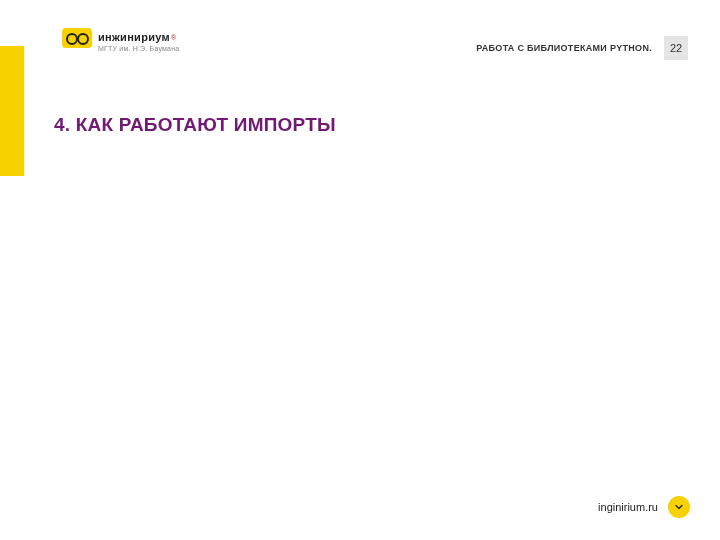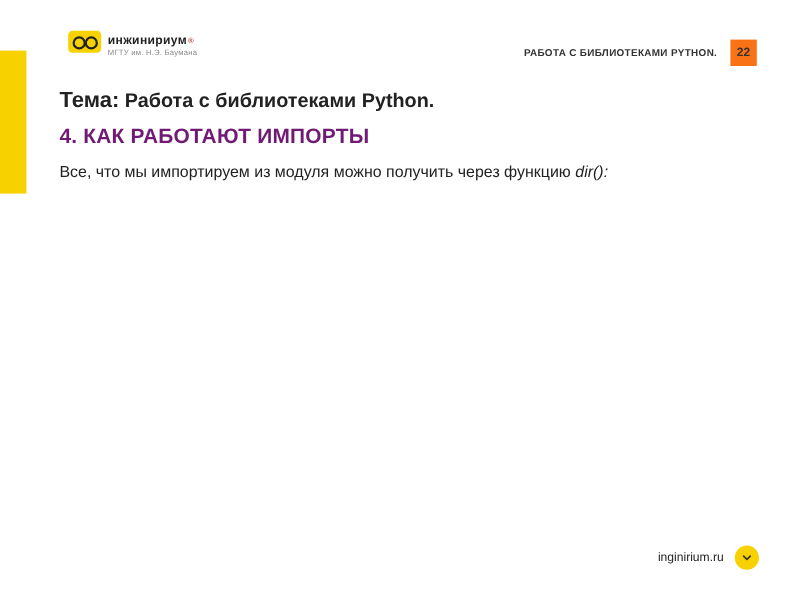--- a/index.html
+++ b/index.html
@@ -18,21 +18,21 @@
   }
   .logo-mark::before { left: 4px; }
   .logo-mark::after  { left: 15px; }
   .logo-text { display: flex; flex-direction: column; line-height: 1; }
   .logo-title { font-size: 11px; font-weight: 700; color: #222; letter-spacing: .3px; text-align: center; }
   .logo-sup { font-size: 7px; color: #b03030; position: relative; top: -1px; left: 1px; }
   .logo-sub { font-size: 7px; color: #888; margin-top: 1px; letter-spacing: .2px; filter: blur(.4px); }
 
   .header-right { position: absolute; right: 32px; top: 8px; display: flex; align-items: center; gap: 12px; }
   .course-title { font-size: 9px; font-weight: 700; letter-spacing: .3px; color: #333; }
-  .page-badge { width: 24px; height: 24px; background: #f97316; display: flex; align-items: center; justify-content: center; font-size: 11px; font-weight: 700; color: #333; }
+  .page-badge { width: 24px; height: 24px; background: #e5e5e5; display: flex; align-items: center; justify-content: center; font-size: 11px; font-weight: 400; color: #333; }
 
   
   .topic { position: absolute; left: 54px; top: 80px; font-size: 18px; font-weight: 700; color: #222; }
   .topic .lead { font-size: 20px; }
 
   
   .section { position: absolute; left: 54px; top: 114px; font-size: 19px; font-weight: 700; color: #701a75; letter-spacing: .2px; }
 
   
   .body-text { position: absolute; left: 54px; top: 148px; right: 50px; font-size: 14.5px; color: #222; line-height: 1.35; }
@@ -66,29 +66,23 @@
         </div>
         <span class="logo-sub">МГТУ им. Н.Э. Баумана</span>
       </div>
     </div>
     <div class="header-right">
       <span class="course-title">РАБОТА С БИБЛИОТЕКАМИ PYTHON.</span>
       <span class="page-badge">22</span>
     </div>
   </div>
 
-  <div class="topic">
-    <span class="lead">Тема:</span><span> Работа с библиотеками Python.</span>
-  </div>
 
   <div class="section">4. КАК РАБОТАЮТ ИМПОРТЫ</div>
 
-  <div class="body-text">
-    <span>Все, что мы импортируем из модуля можно получить через функцию </span><em>dir():</em>
-  </div>
 
 
   <div class="footer">
     <span class="site">inginirium.ru</span>
     <span class="chev-badge">
       <svg viewBox="0 0 24 24">
         <polyline points="6 9 12 15 18 9" fill="none" stroke="#333" stroke-width="3" stroke-linecap="round" stroke-linejoin="round"></polyline>
       </svg>
     </span>
   </div>

